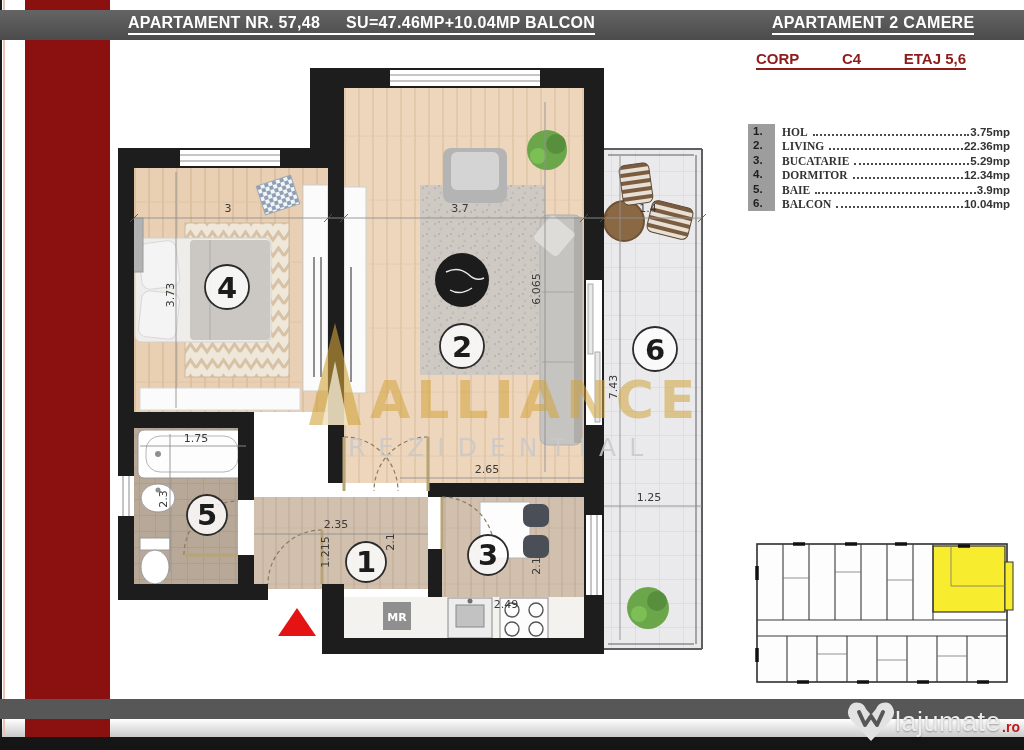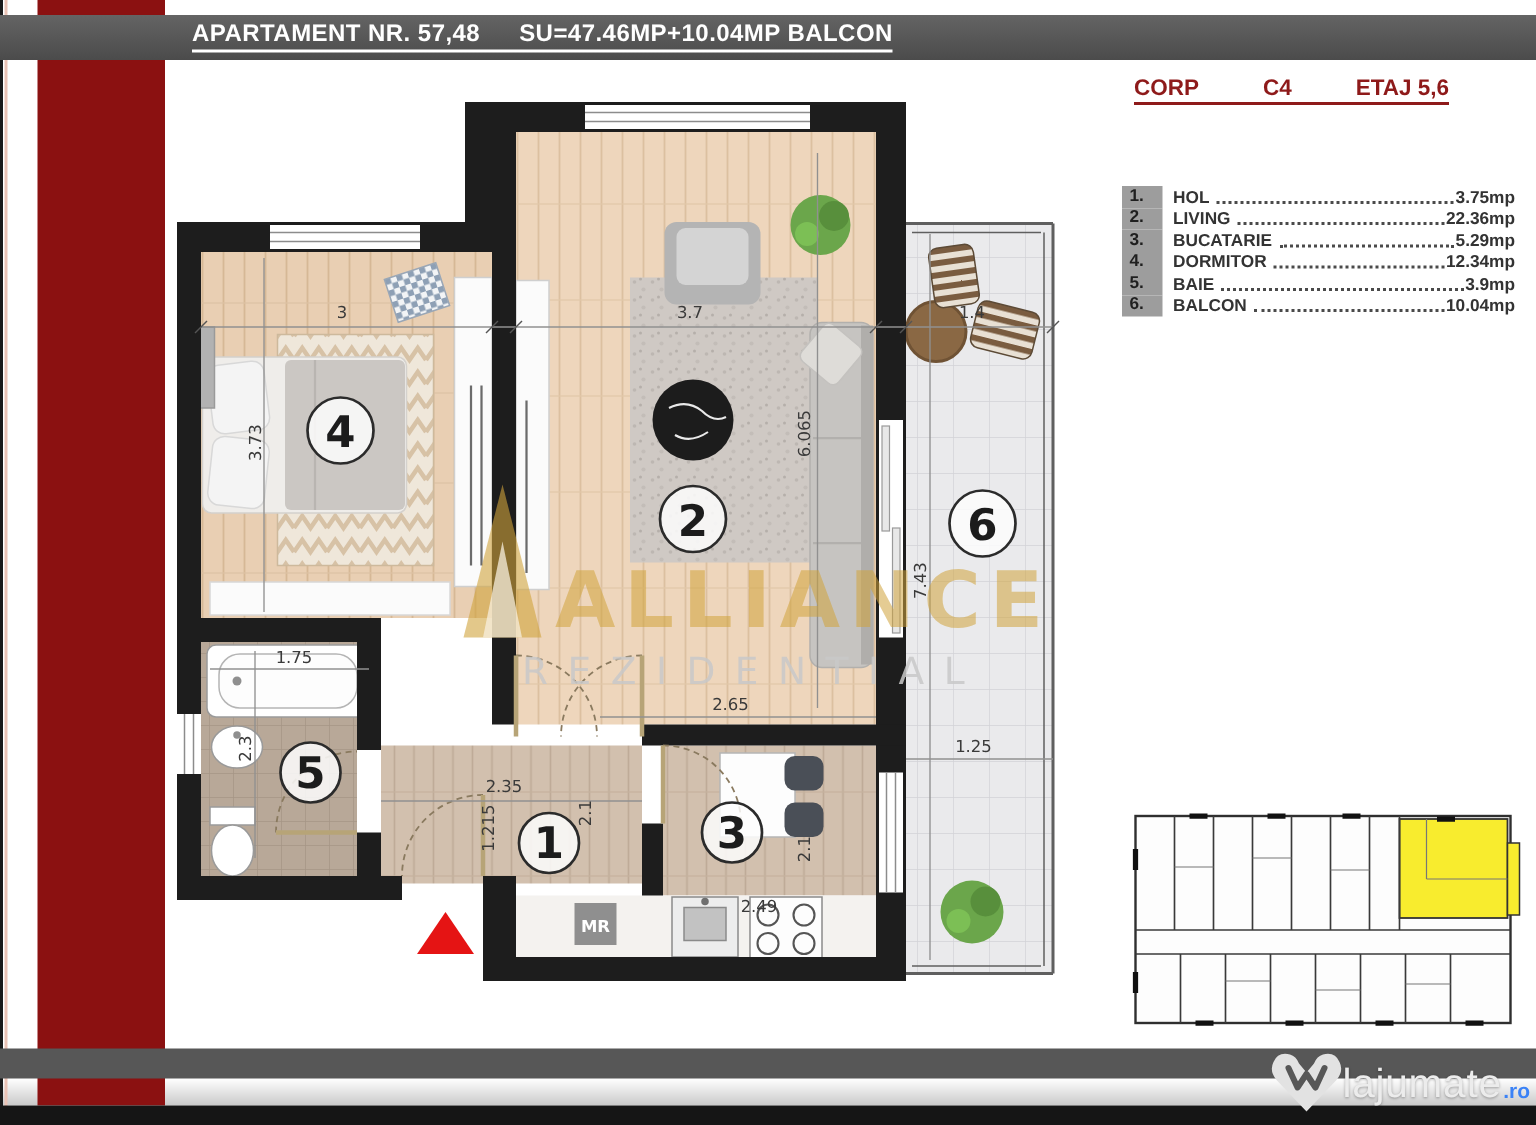--- a/index.html
+++ b/index.html
@@ -20,57 +20,58 @@
   #header-right{left:756px;}
   
   #corp-line{left:756px;top:50px;width:210px;display:flex;justify-content:space-between;
              color:#8e1a1a;font-weight:bold;font-size:15px;border-bottom:2px solid #8e1a1a;
              padding-bottom:1px;z-index:4;}
   
   #legend{left:748px;top:124px;width:262px;z-index:4;font-size:11.5px;font-weight:bold;color:#333;}
   .lrow{display:flex;align-items:flex-end;height:14.5px;line-height:13px;}
   .lrow .no{width:27px;background:#9d9d9d;color:#1f1f1f;padding-left:5px;box-sizing:border-box;
             height:14.5px;display:flex;align-items:center;}
-  .lrow .nm{margin-left:7px;white-space:nowrap;}
+  .lrow .nm{margin-left:7px;white-space:nowrap;font-family:Liberation Serif, serif;}
   .lrow .leader{flex:1;border-bottom:2px dotted #4a4a4a;margin:0 1px 3px 5px;}
   .lrow .val{white-space:nowrap;}
   
   #total-bar{left:746px;top:220px;width:263px;height:29px;background:#ee8b3d;
              border-top:3px solid #262626;border-bottom:3px solid #262626;
              border-left:1px solid #262626;border-right:1px solid #262626;
              display:flex;align-items:center;justify-content:center;
              font-weight:bold;font-size:14px;color:#151515;box-sizing:border-box;z-index:4;}
   
   #band-fade{left:0;top:719px;width:1024px;height:18px;z-index:1;
              background:linear-gradient(#ffffff,#c9c9c9);}
   #band-gray{left:0;top:699px;width:1024px;height:20px;background:#575757;z-index:5;}
   #band-black{left:0;top:737px;width:1024px;height:13px;background:#151515;z-index:4;}
   
   #logo{right:4px;top:701px;z-index:6;display:flex;align-items:center;text-decoration:none;cursor:pointer;}
   #logo .txt{color:#ececec;font-weight:normal;font-size:27px;letter-spacing:.5px;
              text-shadow:0 1px 2px rgba(0,0,0,.35);}
-  #logo .tld{color:#3b82f6;font-weight:bold;font-size:14px;margin-left:1px;margin-top:10px;}
+  #logo .tld{color:#b91c1c;font-weight:bold;font-size:14px;margin-left:1px;margin-top:10px;}
   
   svg text{font-family:"DejaVu Sans", sans-serif;}
   .dim{font-size:11px;fill:#3a3a3a;}
   .roomnum{font-size:29px;font-weight:bold;fill:#1c1c1c;}
 </style>
 </head>
 <body>
 
 <div id="stage">
 
   <div class="abs" id="left-edge"></div>
   <div class="abs" id="pink-line"></div>
   <div class="abs" id="red-bar"></div>
 
   <div class="abs" id="top-band">
     <div class="band-title" id="header-left">
       <span>APARTAMENT NR. 57,48</span><span class="gap"></span><span>SU=47.46MP+10.04MP BALCON</span>
     </div>
+    <div class="band-title" id="header-right">APARTAMENT 2 CAMERE</div>
   </div>
 
   <div class="abs" id="corp-line">
     <span>CORP</span>
     <span>C4</span>
     <span>ETAJ 5,6</span>
   </div>
 
   <div class="abs" id="legend">
     <div class="lrow">

